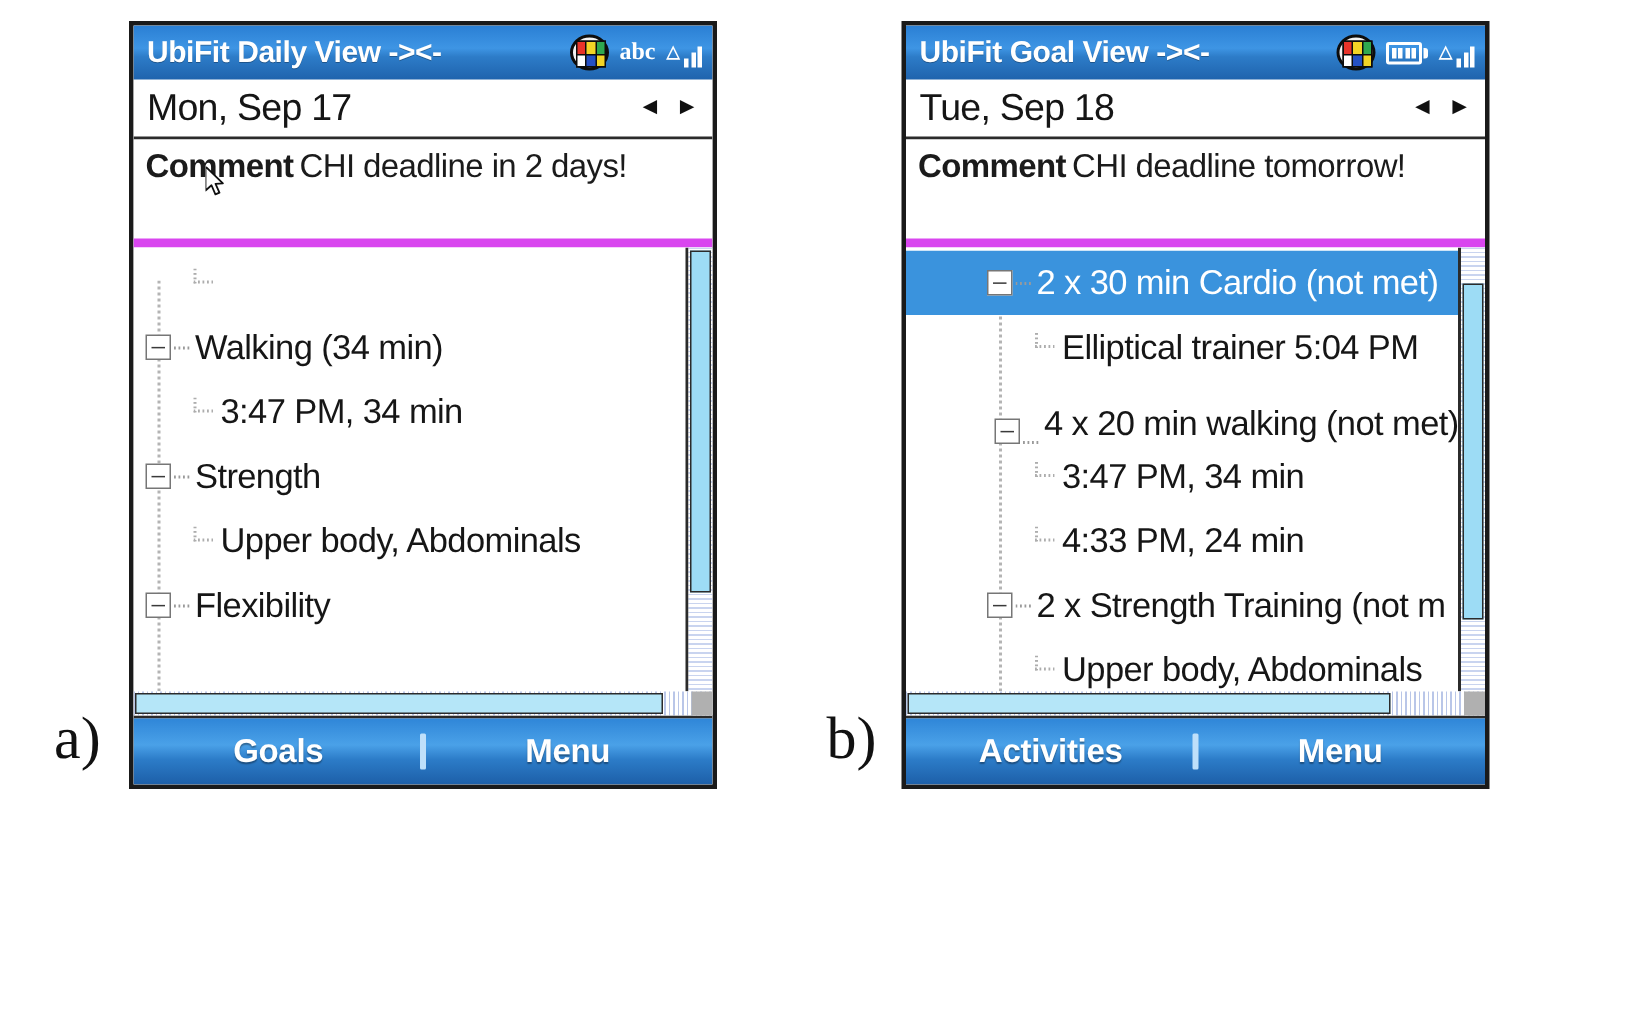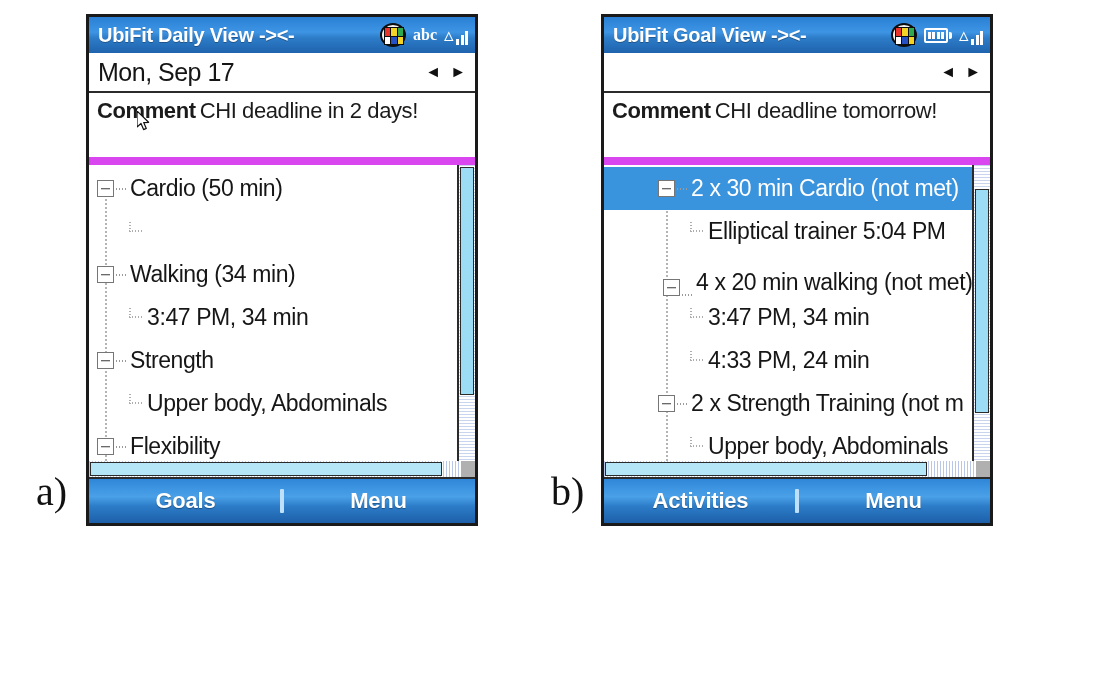--- a/index.html
+++ b/index.html
@@ -201,21 +201,21 @@
     align-items: center;
     color: #101010;
     font-size: 16px;
     line-height: 1;
   }
 
   
   .comment-block {
     flex: 0 0 72px;
     background: #ffffff;
-    border-bottom: 8px solid #d946ef;
+    border-bottom: 6px solid #d946ef;
     padding: 5px 8px 0 8px;
     box-sizing: border-box;
     position: relative;
   }
   .comment-line {
     font-size: 22px;
     color: #1b1b1b;
     white-space: nowrap;
     letter-spacing: -0.4px;
   }
@@ -453,25 +453,20 @@
         </div>
         <svg class="cursor" viewBox="0 0 14 20">
           <polygon points="0,0 0,16 4,12.5 6.6,18.6 9.3,17.4 6.7,11.6 11.6,11.3" fill="#ffffff" stroke="#101010" stroke-width="1.2" stroke-linejoin="round"></polygon>
         </svg>
       </div>
 
       <div class="list-region">
         <div class="list-inner">
           <div class="trunk" style="left:16px; top:20px; height:320px;"></div>
 
-          <div class="tree-row" style="padding-left:8px;">
-            <span class="toggle-box"></span>
-            <span class="dots-h"></span>
-            <span class="lbl">Cardio (50 min)</span>
-          </div>
 
           <div class="tree-row" style="padding-left:38px;">
             <span class="child-elbow"></span>
           </div>
 
           <div class="tree-row" style="padding-left:8px;">
             <span class="toggle-box"></span>
             <span class="dots-h"></span>
             <span class="lbl">Walking (34 min)</span>
           </div>
@@ -553,20 +548,21 @@
             <span class="bars">
                 <i></i>
                 <i></i>
                 <i></i>
               </span>
           </span>
         </span>
       </div>
 
       <div class="date-row">
+        <span class="date-text">Tue, Sep 18</span>
         <span class="date-arrows">
           <span>◄</span>
           <span>►</span>
         </span>
       </div>
 
       <div class="comment-block">
         <div class="comment-line">
           <span class="comment-label">Comment</span><span class="comment-value">CHI deadline tomorrow!</span>
         </div>

